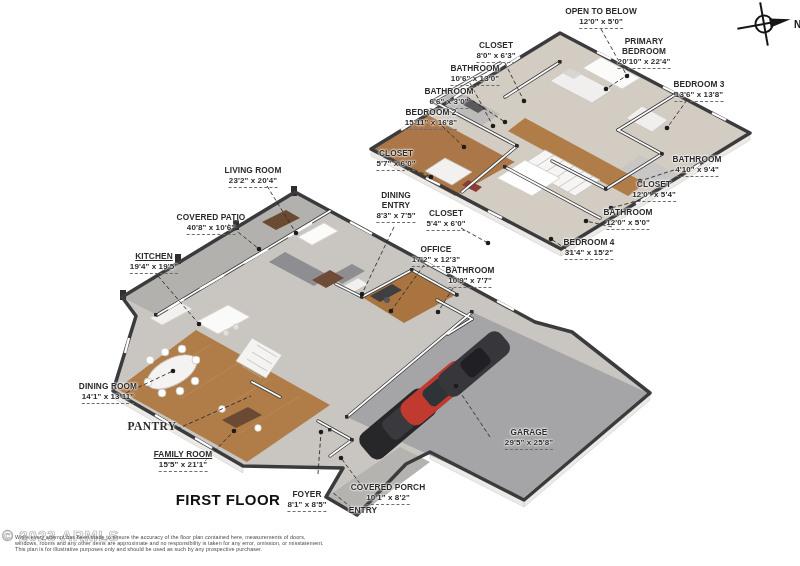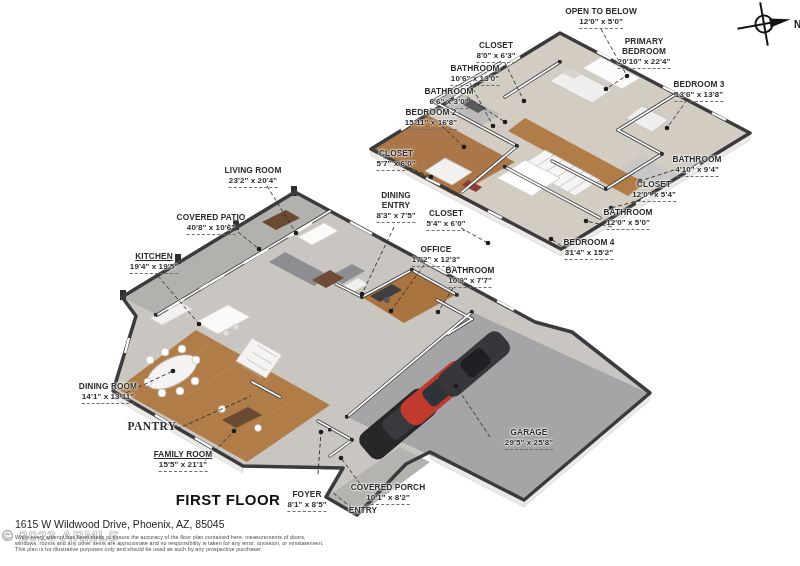--- a/index.html
+++ b/index.html
@@ -370,20 +370,19 @@
       <div class="room-label" style="left: 307px; top: 472px; margin-top: 17px;"><span class="room-line">FOYER</span><span class="room-dims">8'1" x 8'5"</span></div>
       <div class="room-label" style="left: 388px; top: 482px;"><span class="room-line">COVERED PORCH</span><span class="room-dims">10'1" x 8'2"</span></div>
       <div class="room-label" style="left: 363px; top: 505px; text-align: center;">
         <span class="room-line">ENTRY</span>
       </div>
     </div>
 
 <div class="floor-title" style="left:228px;top:491px">FIRST FLOOR</div>
 
 <div class="watermark">© 2023 ARMLS</div>
-<div class="address">1615 W Wildwood Drive, Phoenix, AZ, 85045</div>
 <div class="disclaimer">
   <div>While every attempt has been made to ensure the accuracy of the floor plan contained here, measurements of doors,</div>
   <div>windows, rooms and any other items are approximate and no responsibility is taken for any error, omission, or misstatement.</div>
   <div>This plan is for illustrative purposes only and should be used as such by any prospective purchaser.</div>
 </div>
 
 </div>
 
 </body></html>

